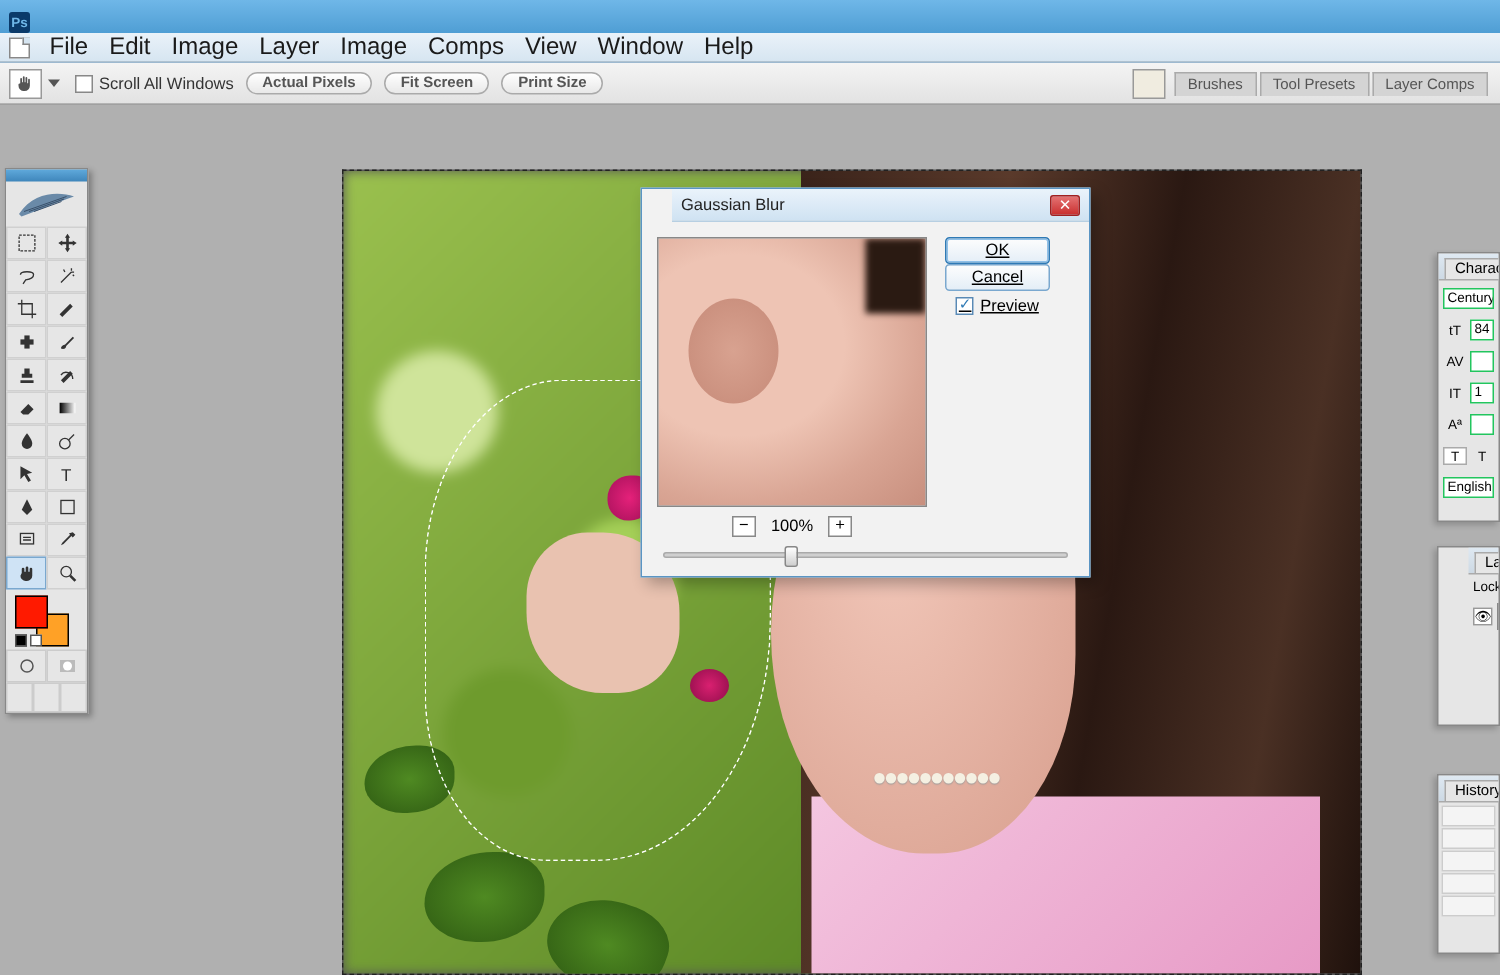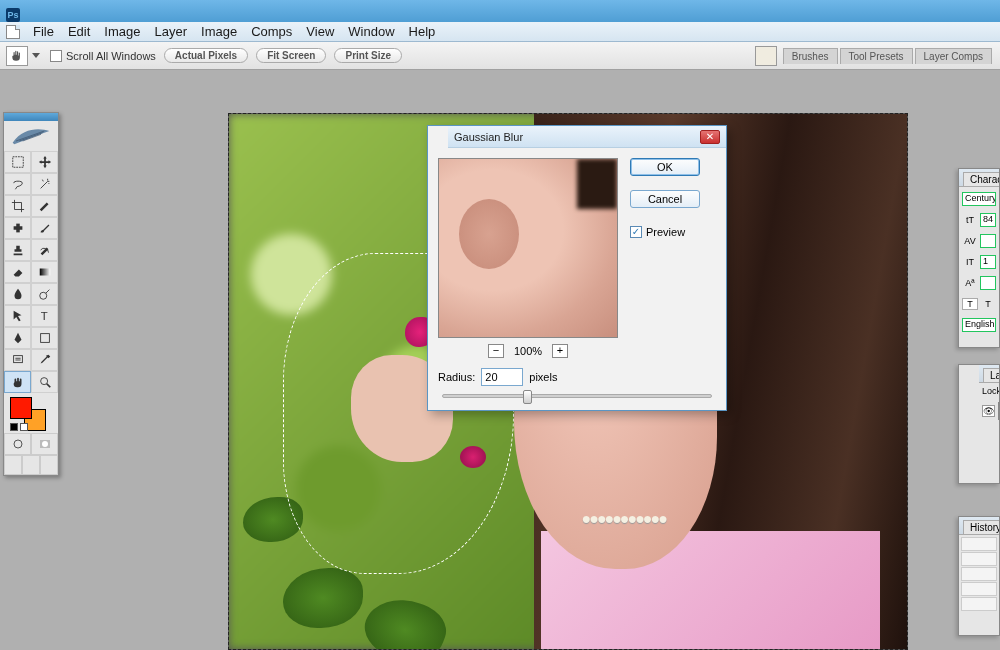--- a/index.html
+++ b/index.html
@@ -3,21 +3,21 @@
 <meta charset="utf-8">
 <style>
   * { box-sizing: border-box; margin: 0; padding: 0; font-family: "Segoe UI", Tahoma, sans-serif; }
   body { width: 1000px; height: 650px; overflow: hidden; background: #b0b0b0; position: relative; }
 
   
   .titlebar { height: 22px; background: linear-gradient(#6fb7e8, #4f9ed4); display: flex; align-items: flex-end; padding: 0 6px; color: #fff; font-size: 11px; }
   .titlebar .ps-icon { width: 14px; height: 14px; background: #0a3a6a; color: #6fb7e8; font-size: 9px; font-weight: bold; display: flex; align-items: center; justify-content: center; margin-right: 6px; border-radius: 2px; }
 
   
-  .menubar { height: 20px; background: linear-gradient(#eaf2f9, #d6e5f1); display: flex; align-items: center; padding: 0 4px; border-bottom: 1px solid #9db9d0; font-size: 13px; color: #1a1a1a; }
+  .menubar { height: 20px; background: linear-gradient(#eaf2f9, #d6e5f1); display: flex; align-items: center; padding: 0 4px; border-bottom: 1px solid #9db9d0; font-size: 16px; color: #1a1a1a; }
   .menubar .file-icon { width: 14px; height: 14px; margin: 0 6px 0 2px; background: #fff; border: 1px solid #888; position: relative; }
   .menubar .file-icon::after { content: ""; position: absolute; right: -1px; top: -1px; width: 4px; height: 4px; background: #d6e5f1; border-left: 1px solid #888; border-bottom: 1px solid #888; }
   .menubar span { padding: 2px 7px; cursor: default; }
 
   
   .optionsbar { height: 28px; background: linear-gradient(#f4f4f4,#e2e2e2); border-bottom: 1px solid #a0a0a0; display: flex; align-items: center; padding: 0 6px; font-size: 11px; color: #333; }
   .hand-icon { width: 22px; height: 20px; border: 1px solid #999; background: #fff; margin-right: 4px; display: flex; align-items: center; justify-content: center; }
   .hand-icon svg { width: 14px; height: 14px; }
   .tri { width: 0; height: 0; border-left: 4px solid transparent; border-right: 4px solid transparent; border-top: 5px solid #555; margin-right: 10px; }
   .optcheck { width: 12px; height: 12px; border: 1px solid #888; background: #fff; margin-right: 4px; }
@@ -75,21 +75,21 @@
   .dlg-close { width: 20px; height: 14px; background: linear-gradient(#e57373,#c93030); color: #fff; font-size: 10px; display: flex; align-items: center; justify-content: center; border: 1px solid #a02020; border-radius: 2px; }
   .dlg-body { padding: 10px; display: flex; gap: 12px; }
   .preview-box { width: 180px; }
   .preview-img { width: 180px; height: 180px; border: 1px solid #888; background:
     radial-gradient(ellipse at 30% 40%, #eec4b4 0 40%, #d9a594 70%, #c88f7e 100%);
     position: relative; overflow: hidden; }
   .preview-img::before { content:""; position:absolute; right:0; top:0; width:40px; height:50px; background:#2a1a12; filter: blur(2px); }
   .preview-img::after { content:""; position:absolute; left:20px; top:40px; width:60px; height:70px; background: radial-gradient(ellipse,#d8a290,#c68a78); border-radius:50%; }
   .zoom-row { display: flex; align-items: center; justify-content: center; gap: 10px; margin-top: 6px; font-size: 11px; }
   .zoom-btn { width: 16px; height: 14px; border: 1px solid #888; background: #fff; font-size: 11px; line-height: 10px; text-align: center; }
-  .dlg-right { display: flex; flex-direction: column; gap: 14px; align-items: flex-start; }
+  .dlg-right { display: flex; flex-direction: column; gap: 0; align-items: center; text-decoration: underline; }
   .dlg-btn { border: 1px solid #7aa8cf; border-radius: 3px; padding: 2px 0; width: 70px; font-size: 11px; background: linear-gradient(#fdfdfd,#e4eef7); text-align: center; }
   .dlg-btn.primary { border: 1px solid #2f7ab5; box-shadow: 0 0 0 1px #8fc0e8 inset; }
   .chk-row { display: flex; align-items: center; gap: 4px; font-size: 11px; margin-top: 4px; }
   .chk { width: 12px; height: 12px; border: 1px solid #5a8ab5; background: #fff; color: #2f7ab5; font-size: 10px; line-height: 10px; text-align: center; }
   .radius-row { padding: 0 10px 8px 10px; font-size: 11px; display: flex; align-items: center; gap: 6px; }
   .radius-row input { width: 42px; height: 18px; border: 1px solid #7aa8cf; font-size: 11px; padding: 0 3px; }
   .slider { margin: 0 14px 12px 14px; height: 4px; background: #d0d0d0; border: 1px solid #aaa; position: relative; border-radius: 2px; }
   .slider .thumb { position: absolute; top: -5px; left: 30%; width: 9px; height: 14px; background: linear-gradient(#fff,#cfcfcf); border: 1px solid #888; border-radius: 2px; }
 
   
@@ -342,25 +342,20 @@
     </div>
     <div class="dlg-right">
       <div class="dlg-btn primary">OK</div>
       <div class="dlg-btn">Cancel</div>
       <div class="chk-row">
         <div class="chk">✓</div>
         <span>Preview</span>
       </div>
     </div>
   </div>
-  <div class="radius-row">
-    <span>Radius:</span>
-    <input value="20" style="">
-    <span>pixels</span>
-  </div>
   <div class="slider">
     <div class="thumb"></div>
   </div>
 </div>
 
 <div class="rpanel char">
   <div class="rtabs">
       <div class="rtab">Charac</div>
     </div>
   <div class="char-rows">

